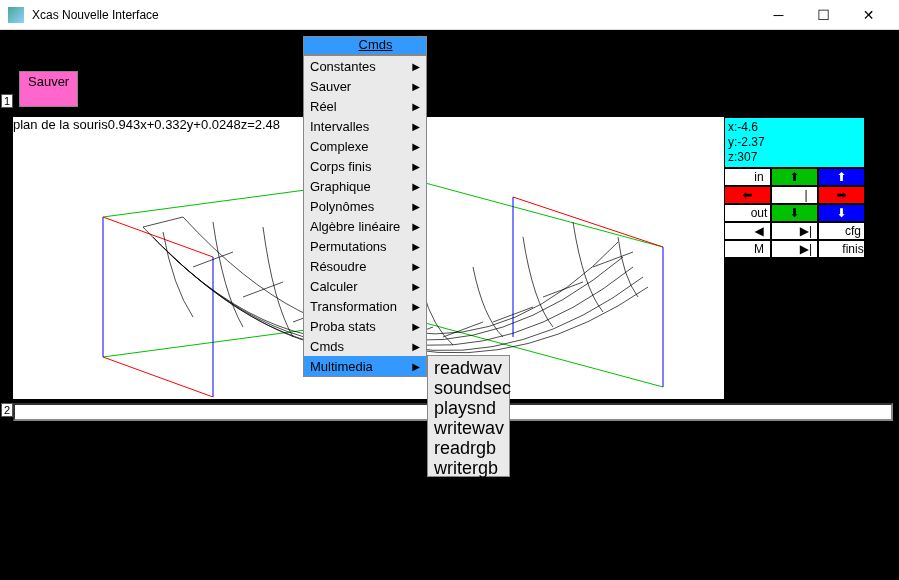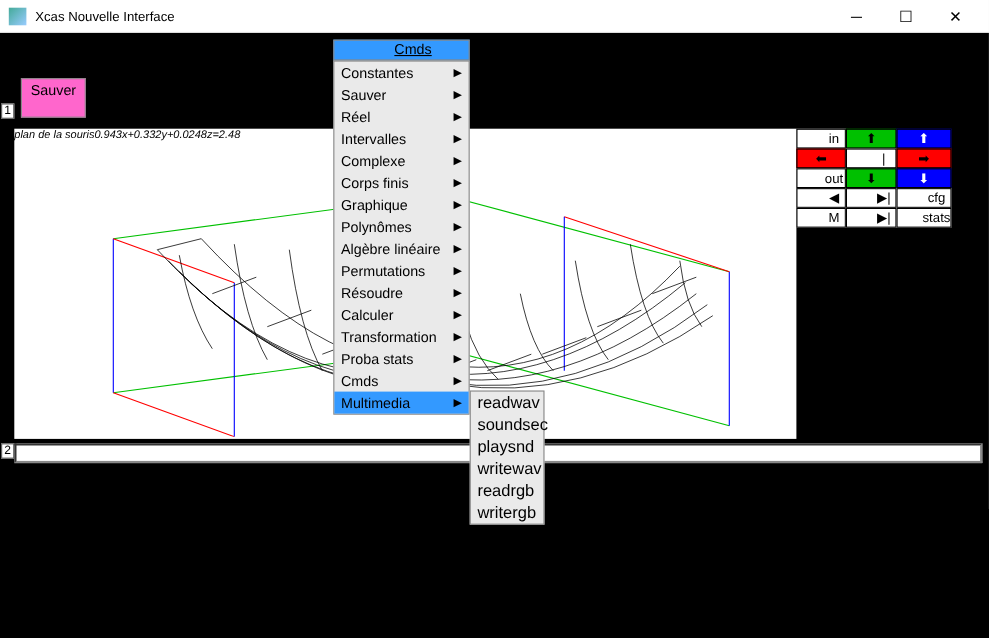--- a/index.html
+++ b/index.html
@@ -15,30 +15,30 @@
 
 .cmds-header { position: absolute; top: 6px; left: 303px; width: 124px; height: 19px; background: #3399ff; color: #000; font-size: 13px; text-align: center; text-decoration: underline; border: 1px solid #888; padding-left: 21px; }
 
 .sauver-btn { position: absolute; top: 41px; left: 19px; height: 36px; padding: 2px 8px; background: #ff66cc; color: #000; font-size: 13px; border: 1px solid #888; }
 
 .row-num { position: absolute; left: 1px; width: 12px; height: 14px; background: #fff; color: #000; font-size: 11px; text-align: center; border: 1px solid #555; }
 .row1 { top: 64px; }
 .row2 { top: 373px; }
 
 .plot-area { position: absolute; top: 87px; left: 13px; right: 175px; height: 282px; background: #fff; }
-.plot-label { position: absolute; top: 0; left: 0; font-size: 10px; color: #000; font-style: italic; }
+.plot-label { position: absolute; top: 0; left: 0; font-size: 13px; color: #000; }
 
 .plot-svg { position: absolute; top: 20px; left: 50px; width: 620px; height: 260px; }
 
 .menu { position: absolute; top: 25px; left: 303px; width: 124px; background: #eaeaea; border: 1px solid #888; font-size: 13px; z-index: 10; }
 .menu-item { height: 20px; padding: 2px 6px; display: flex; align-items: center; justify-content: space-between; color: #000; }
 .menu-item.highlighted { background: #3399ff; }
 .menu-arrow { font-size: 10px; }
 
-.submenu { position: absolute; top: 325px; left: 427px; width: 68px; background: #eaeaea; border: 1px solid #888; font-size: 15px; z-index: 11; }
+.submenu { position: absolute; top: 325px; left: 427px; width: 83px; background: #eaeaea; border: 1px solid #888; font-size: 18px; z-index: 11; }
 .submenu-item { height: 20px; padding: 2px 6px; color: #000; }
 
 .ctrl-panel { position: absolute; top: 87px; right: 34px; width: 141px; font-size: 12px; }
 .coord-box { background: #00ffff; color: #000; padding: 2px 3px; line-height: 15px; border: 1px solid #000; }
 .ctrl-grid { display: grid; grid-template-columns: 1fr 1fr 1fr; }
 .ctrl-cell { height: 18px; border: 1px solid #000; display: flex; align-items: center; justify-content: center; font-size: 12px; }
 .bg-white { background: #fff; color: #000; padding-left: 23px; }
 .bg-green { background: #00c000; color: #000; }
 .bg-blue { background: #0000ff; color: #fff; }
 .bg-red { background: #ff0000; color: #000; }
@@ -182,35 +182,40 @@
   <div class="submenu" id="sub-menu">
       <div class="submenu-item">readwav</div>
       <div class="submenu-item">soundsec</div>
       <div class="submenu-item">playsnd</div>
       <div class="submenu-item">writewav</div>
       <div class="submenu-item">readrgb</div>
       <div class="submenu-item">writergb</div>
     </div>
 
   <div class="ctrl-panel">
+    <div class="coord-box">
+      <div>x:-4.6</div>
+      <div>y:-2.37</div>
+      <div>z:307</div>
+    </div>
     <div class="ctrl-grid">
       <div class="ctrl-cell bg-white">in</div>
       <div class="ctrl-cell bg-green">⬆</div>
       <div class="ctrl-cell bg-blue">⬆</div>
       <div class="ctrl-cell bg-red">⬅</div>
       <div class="ctrl-cell bg-white">|</div>
       <div class="ctrl-cell bg-red">➡</div>
       <div class="ctrl-cell bg-white">out</div>
       <div class="ctrl-cell bg-green">⬇</div>
       <div class="ctrl-cell bg-blue">⬇</div>
       <div class="ctrl-cell bg-white">◀</div>
       <div class="ctrl-cell bg-white">▶|</div>
       <div class="ctrl-cell bg-white">cfg</div>
       <div class="ctrl-cell bg-white">M</div>
       <div class="ctrl-cell bg-white">▶|</div>
-      <div class="ctrl-cell bg-white">stats</div>
+      <div class="ctrl-cell bg-white">finis</div>
     </div>
   </div>
 
   <div class="row-num row2">2</div>
   <div class="input-bar"></div>
 
 </div>
 
 </body></html>

